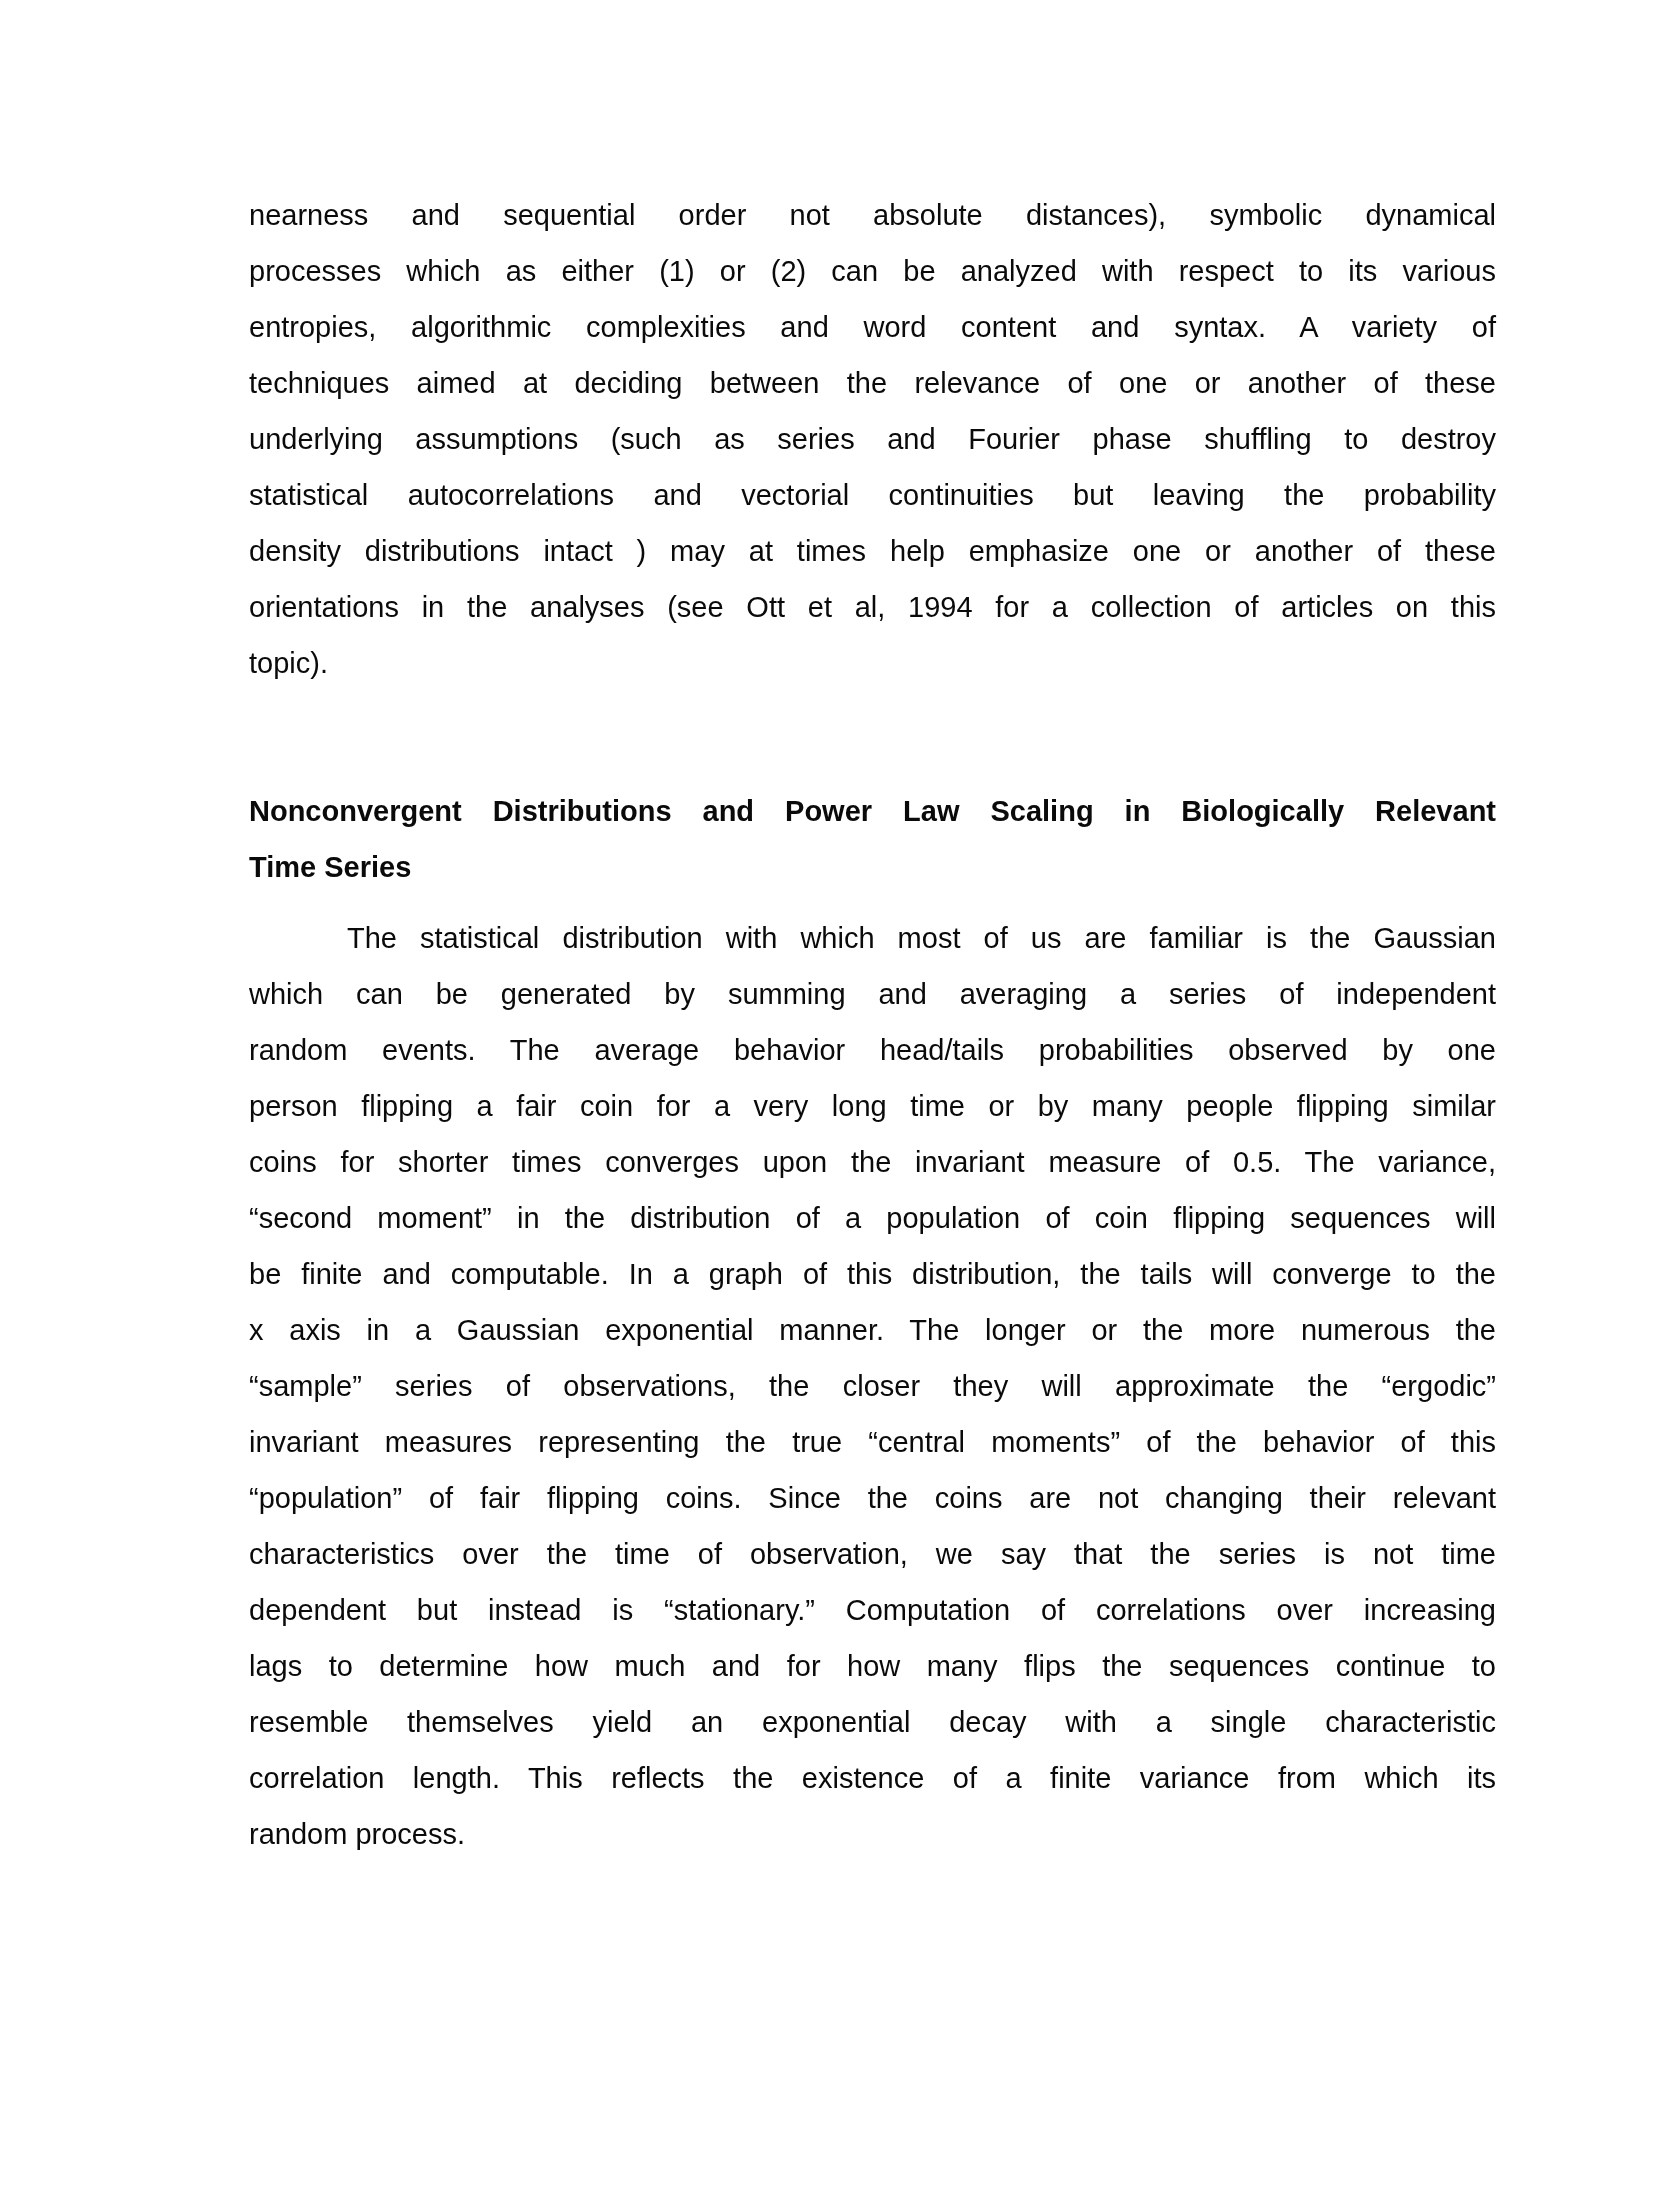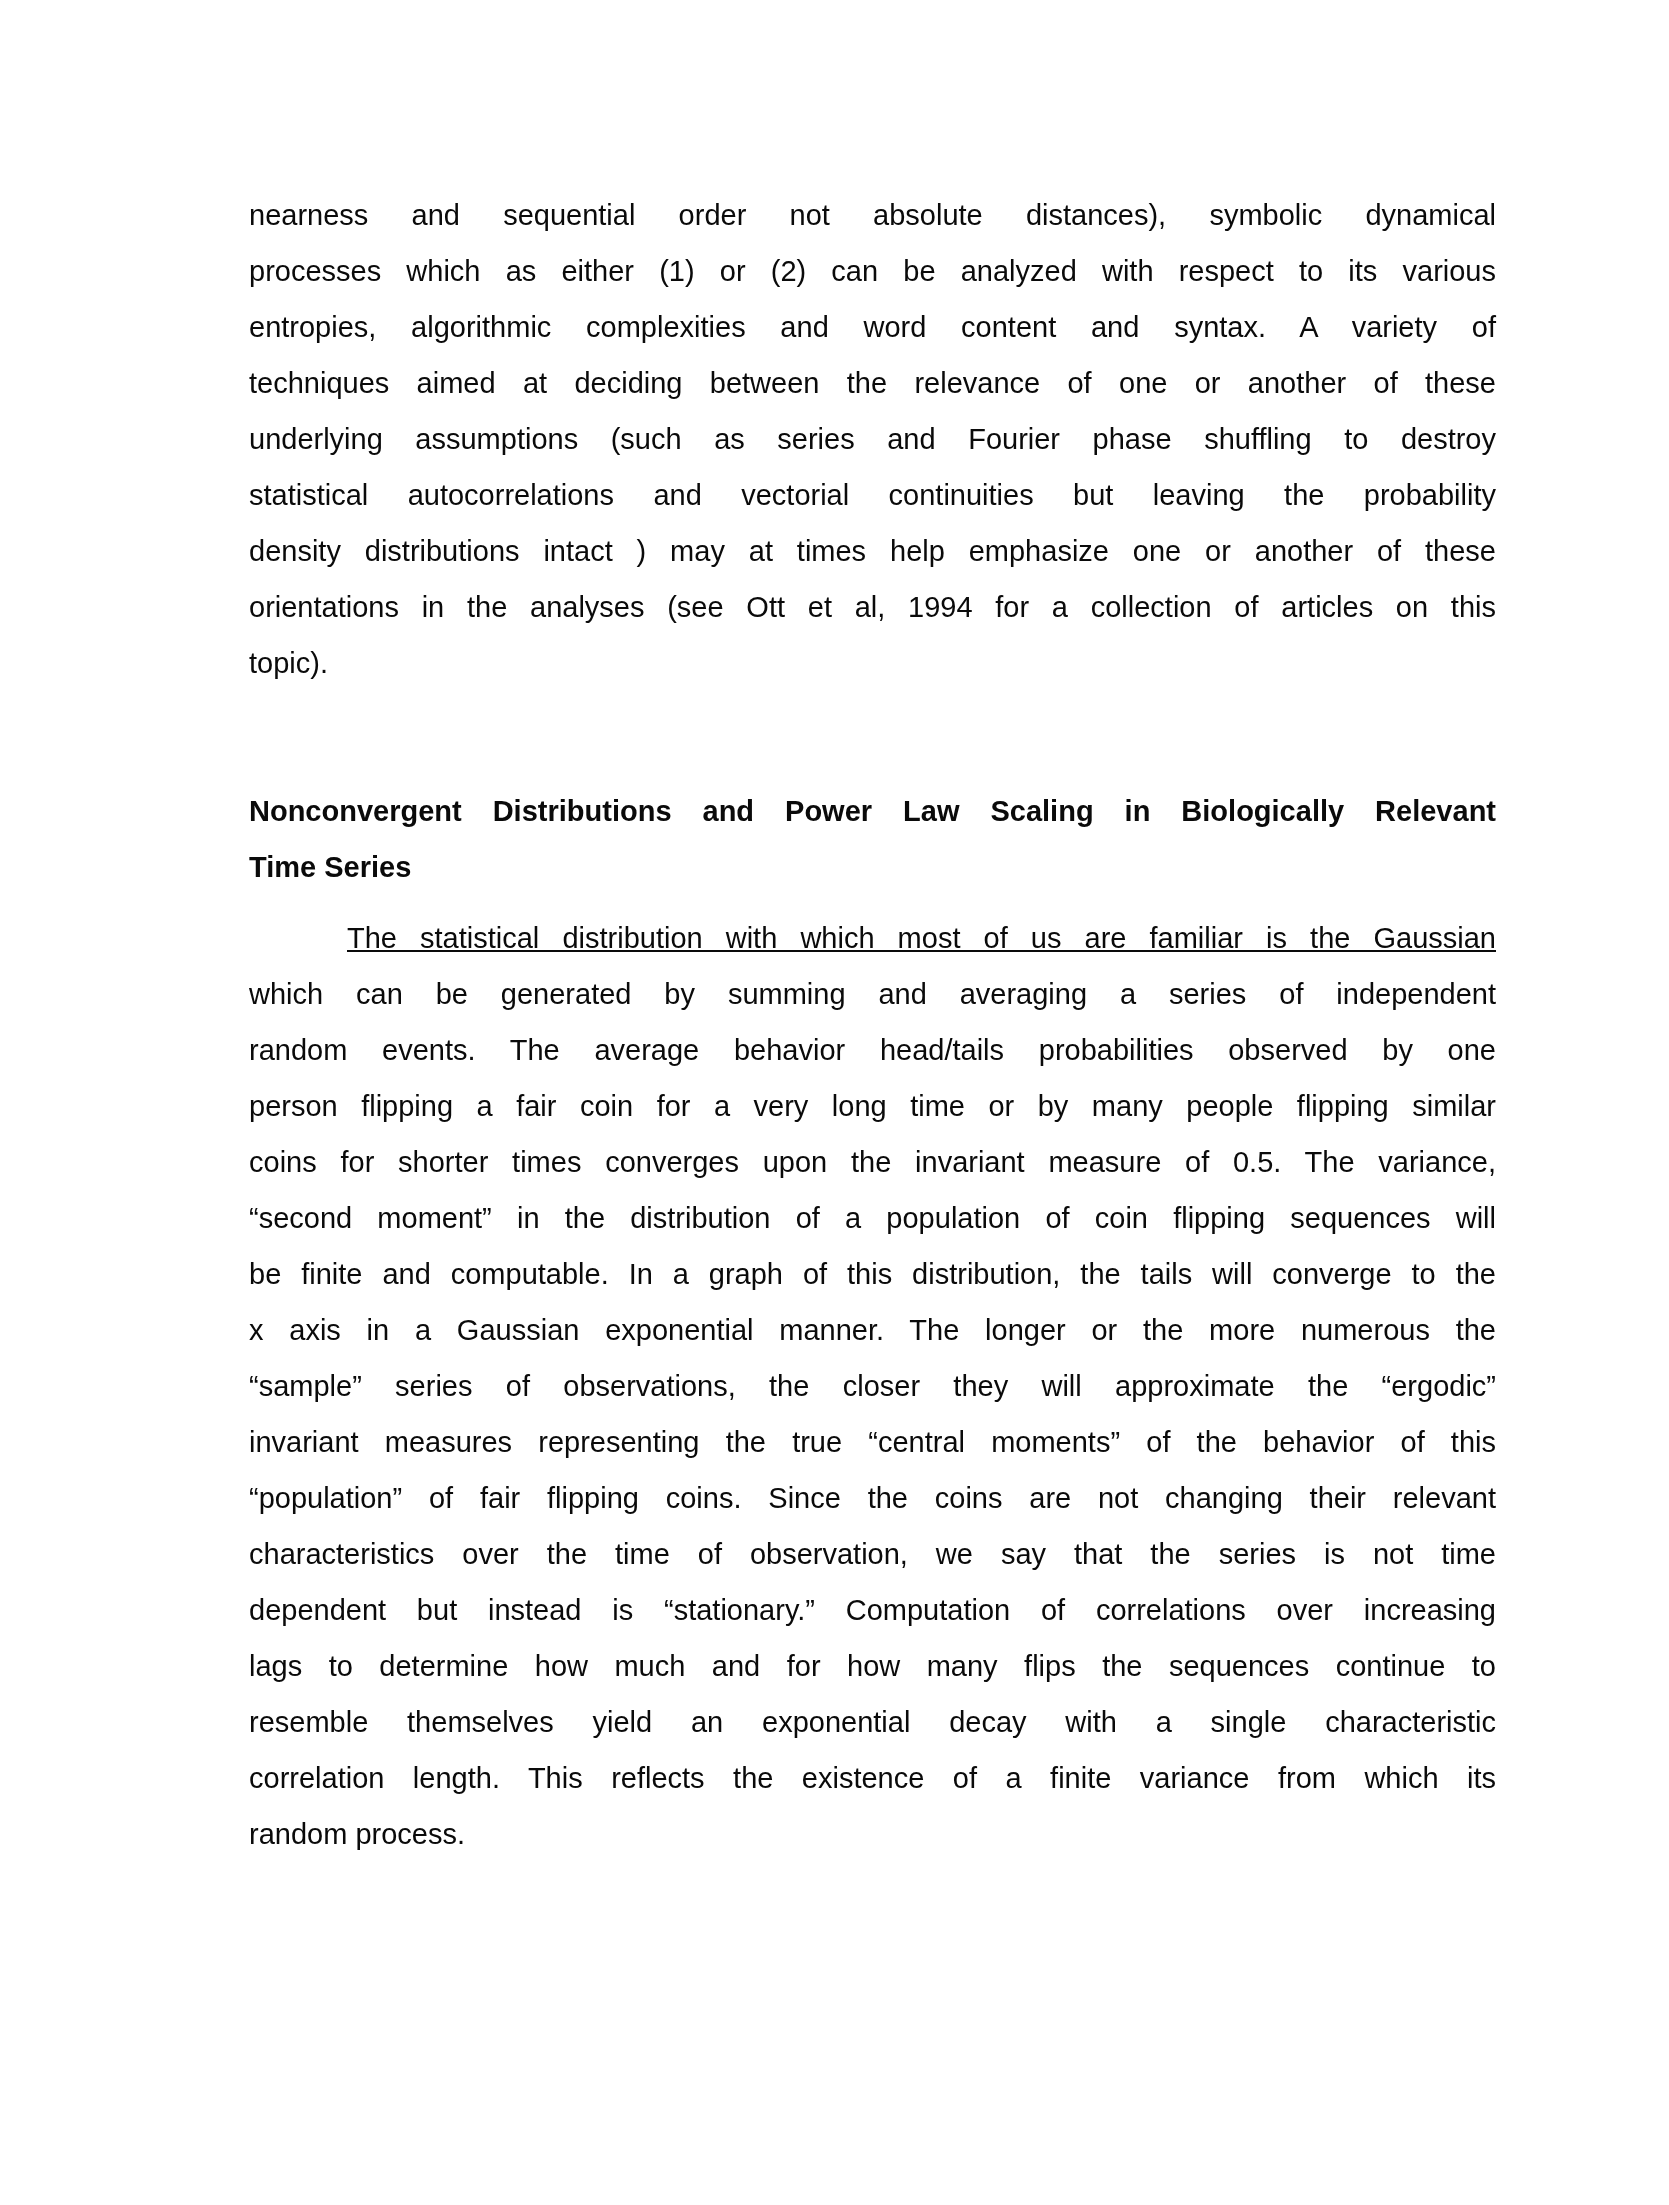--- a/index.html
+++ b/index.html
@@ -72,21 +72,21 @@
         <div class="line">statistical autocorrelations and vectorial continuities but leaving the probability</div>
         <div class="line">density distributions intact ) may at times help emphasize one or another of these</div>
         <div class="line">orientations in the analyses (see Ott et al, 1994 for a collection of articles on this</div>
         <div class="line lastline">topic).</div>
       </div>
     <div class="heading-block">
         <div class="line">Nonconvergent Distributions and Power Law Scaling in Biologically Relevant</div>
         <div class="line lastline">Time Series</div>
       </div>
     <div class="para2-block">
-        <div class="line" style="text-indent: 98px; text-decoration: underline;">The statistical distribution with which most of us are familiar is the Gaussian</div>
+        <div class="line" style="text-indent: 98px;">The statistical distribution with which most of us are familiar is the Gaussian</div>
         <div class="line">which can be generated by summing and averaging a series of independent</div>
         <div class="line">random events. The average behavior head/tails probabilities observed by one</div>
         <div class="line">person flipping a fair coin for a very long time or by many people flipping similar</div>
         <div class="line">coins for shorter times converges upon the invariant measure of 0.5. The variance,</div>
         <div class="line">“second moment” in the distribution of a population of coin flipping sequences will</div>
         <div class="line">be finite and computable. In a graph of this distribution, the tails will converge to the</div>
         <div class="line">x axis in a Gaussian exponential manner. The longer or the more numerous the</div>
         <div class="line">“sample” series of observations, the closer they will approximate the “ergodic”</div>
         <div class="line">invariant measures representing the true “central moments” of the behavior of this</div>
         <div class="line">“population” of fair flipping coins. Since the coins are not changing their relevant</div>

